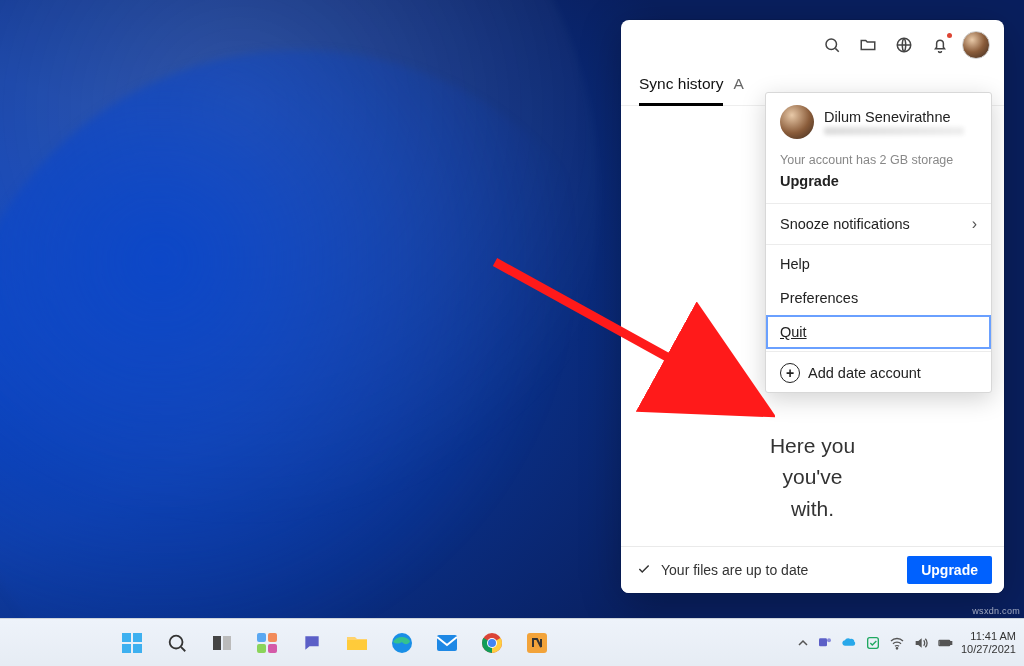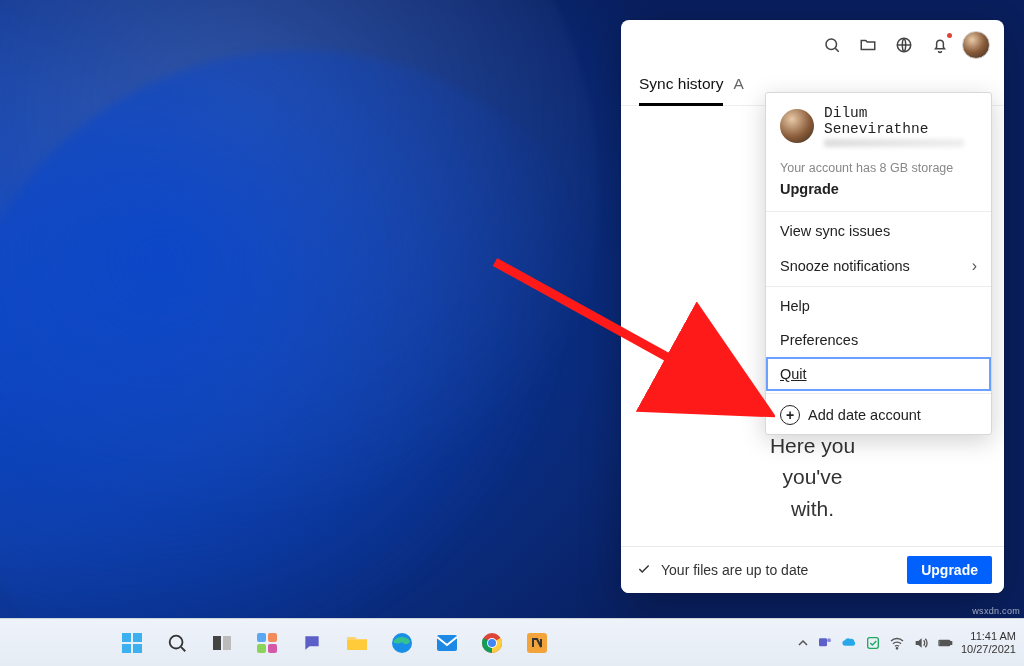--- a/index.html
+++ b/index.html
@@ -92,21 +92,21 @@
   }
 
   
   .menu {
     position:absolute; right:12px; top:72px; width:225px;
     background:#fff; border:1px solid #d8d8d8; border-radius:3px;
     box-shadow:0 6px 24px rgba(0,0,0,0.18);
     font-size:14.5px; color:#222;
     z-index:3;
   }
-  .menu-top { padding:12px 14px 10px 14px; display:flex; gap:10px; align-items:center;font-family:Liberation Mono, monospace; }
+  .menu-top { padding:12px 14px 10px 14px; display:flex; gap:10px; align-items:center; }
   .menu-top .av {
     width:34px; height:34px; border-radius:50%;
     background: radial-gradient(circle at 35% 30%, #e8c9a8 0%, #8a5c3a 55%, #3a281c 100%);
     flex-shrink:0;
   }
   .menu-name { font-size:14.5px; color:#222; }
   .menu-sub { font-size:13px; color:#bbb; margin-top:2px;
     background:linear-gradient(90deg,#ddd,#eee); height:8px; width:140px; border-radius:2px; filter:blur(2px);}
   .menu-storage { padding:4px 14px 2px 14px; font-size:12.5px; color:#888; }
   .menu-divider { height:1px; background:#ececec; margin:2px 0; }
@@ -190,24 +190,23 @@
   </div>
 
   <div class="menu">
     <div class="menu-top">
       <div class="av"></div>
       <div>
         <div class="menu-name">Dilum Senevirathne</div>
         <div class="menu-sub"></div>
       </div>
     </div>
-    <div class="menu-storage">Your account has 8 GB storage</div>
+    <div class="menu-storage">Your account has 2 GB storage</div>
     <div class="menu-item" style="font-weight:600; padding-top:4px; padding-bottom:12px;">Upgrade</div>
     <div class="menu-divider"></div>
-    <div class="menu-item">View sync issues</div>
     <div class="menu-item">
       <span>Snooze notifications</span>
       <span class="chevron">›</span>
     </div>
     <div class="menu-divider"></div>
     <div class="menu-item">Help</div>
     <div class="menu-item">Preferences</div>
     <div class="menu-item highlight">Quit</div>
     <div class="menu-divider"></div>
     <div class="menu-item" style="justify-content:flex-start;">

